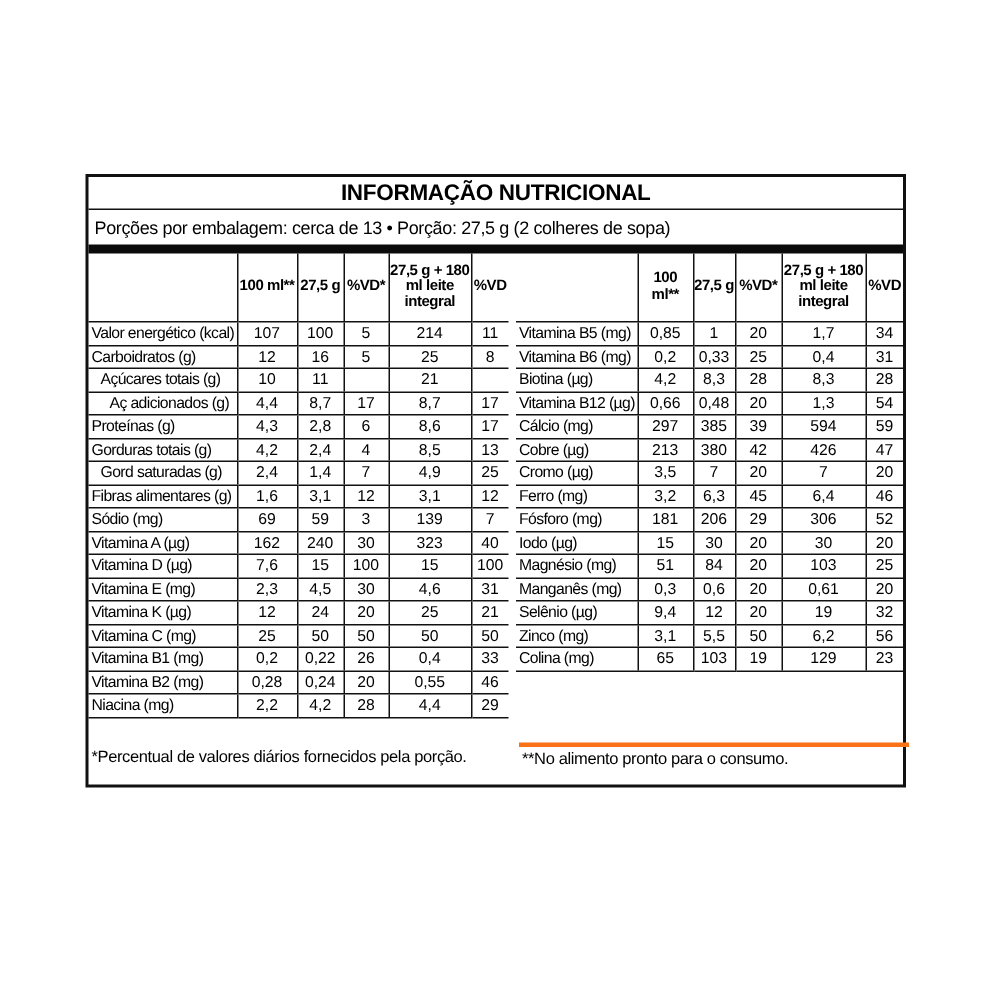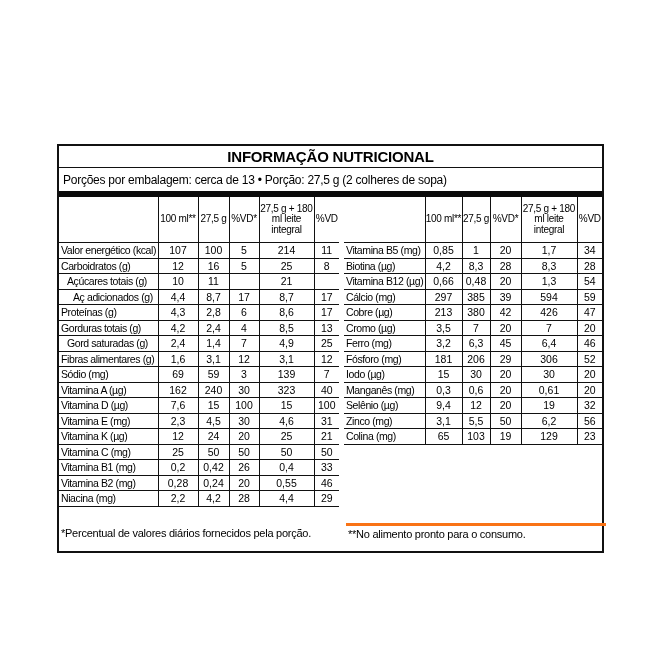--- a/index.html
+++ b/index.html
@@ -2,21 +2,21 @@
 <html><head>
 <meta charset="utf-8">
 <style>
   html,body{margin:0;padding:0;}
   body{
     width:660px;height:660px;background:#ffffff;
     font-family:"Liberation Sans", sans-serif;color:#000;
     position:relative;overflow:hidden;
   }
   .label-box{
-    position:absolute;left:57px;top:144px;
+    position:absolute;left:57px;top:116px;
     width:547px;height:409px;
     border:2px solid #111;
     box-sizing:border-box;
     background:#fff;
   }
   .title{
     height:21px;line-height:22px;text-align:center;
     font-weight:bold;font-size:15px;letter-spacing:-0.2px;
     border-bottom:1.5px solid #111;
   }
@@ -29,21 +29,21 @@
   .tables{
     display:flex;align-items:flex-start;
   }
   table.nt{
     border-collapse:collapse;table-layout:fixed;
   }
   table.nt.left{width:280px;}
   table.nt.right{width:258px;}
   .mid-gap{width:5px;flex:0 0 5px;}
   table.nt th{
-    font-size:10px;font-weight:normal;letter-spacing:-0.3px;
+    font-size:10px;font-weight:bold;letter-spacing:-0.3px;
     line-height:10.5px;text-align:center;vertical-align:middle;
     height:45px;padding:0;border-bottom:1px solid #111;
     white-space:normal;overflow:hidden;
   }
   table.nt td{
     font-size:10.5px;height:14.5px;padding:0;
     border-bottom:1px solid #111;
     text-align:center;vertical-align:middle;
     white-space:nowrap;overflow:hidden;
   }
@@ -204,21 +204,21 @@
             <td class="lbl">Vitamina C (mg)</td>
             <td class="vsep">25</td>
             <td class="vsep">50</td>
             <td class="vsep">50</td>
             <td class="vsep">50</td>
             <td class="vsep">50</td>
           </tr>
           <tr>
             <td class="lbl">Vitamina B1 (mg)</td>
             <td class="vsep">0,2</td>
-            <td class="vsep">0,42</td>
+            <td class="vsep">0,22</td>
             <td class="vsep">26</td>
             <td class="vsep">0,4</td>
             <td class="vsep">33</td>
           </tr>
           <tr>
             <td class="lbl">Vitamina B2 (mg)</td>
             <td class="vsep">0,28</td>
             <td class="vsep">0,24</td>
             <td class="vsep">20</td>
             <td class="vsep">0,55</td>
@@ -257,20 +257,28 @@
       <tbody>
           <tr>
             <td class="lbl">Vitamina B5 (mg)</td>
             <td class="vsep">0,85</td>
             <td class="vsep">1</td>
             <td class="vsep">20</td>
             <td class="vsep">1,7</td>
             <td class="vsep">34</td>
           </tr>
           <tr>
+            <td class="lbl">Vitamina B6 (mg)</td>
+            <td class="vsep">0,2</td>
+            <td class="vsep">0,33</td>
+            <td class="vsep">25</td>
+            <td class="vsep">0,4</td>
+            <td class="vsep">31</td>
+          </tr>
+          <tr>
             <td class="lbl">Biotina (µg)</td>
             <td class="vsep">4,2</td>
             <td class="vsep">8,3</td>
             <td class="vsep">28</td>
             <td class="vsep">8,3</td>
             <td class="vsep">28</td>
           </tr>
           <tr>
             <td class="lbl">Vitamina B12 (µg)</td>
             <td class="vsep">0,66</td>
@@ -319,20 +327,28 @@
             <td class="vsep">306</td>
             <td class="vsep">52</td>
           </tr>
           <tr>
             <td class="lbl">Iodo (µg)</td>
             <td class="vsep">15</td>
             <td class="vsep">30</td>
             <td class="vsep">20</td>
             <td class="vsep">30</td>
             <td class="vsep">20</td>
+          </tr>
+          <tr>
+            <td class="lbl">Magnésio (mg)</td>
+            <td class="vsep">51</td>
+            <td class="vsep">84</td>
+            <td class="vsep">20</td>
+            <td class="vsep">103</td>
+            <td class="vsep">25</td>
           </tr>
           <tr>
             <td class="lbl">Manganês (mg)</td>
             <td class="vsep">0,3</td>
             <td class="vsep">0,6</td>
             <td class="vsep">20</td>
             <td class="vsep">0,61</td>
             <td class="vsep">20</td>
           </tr>
           <tr>

